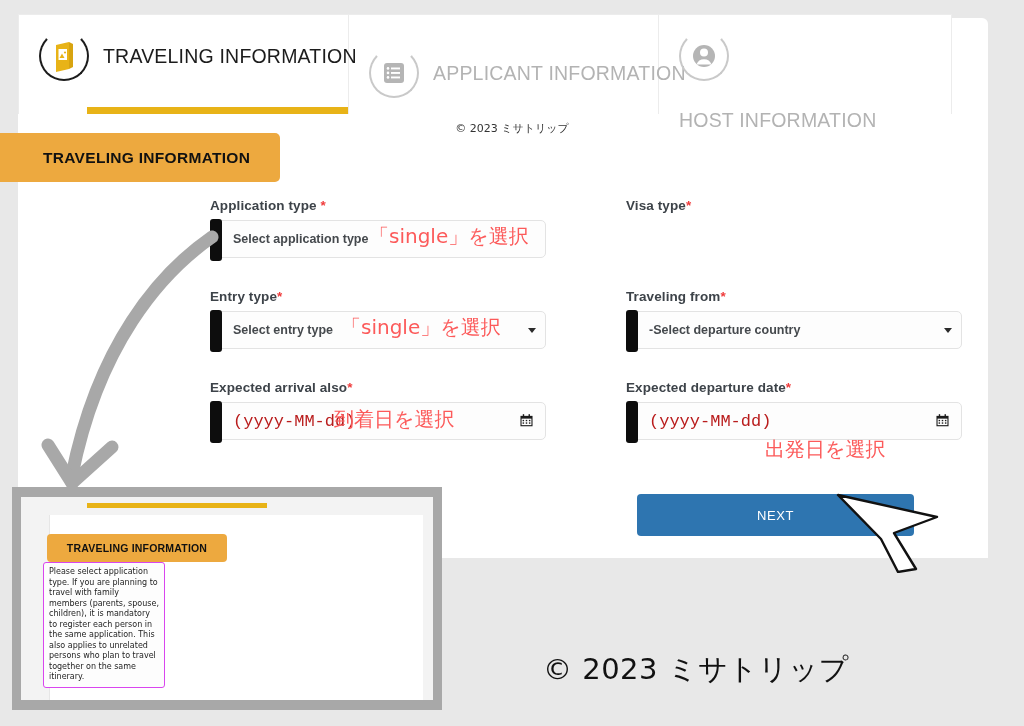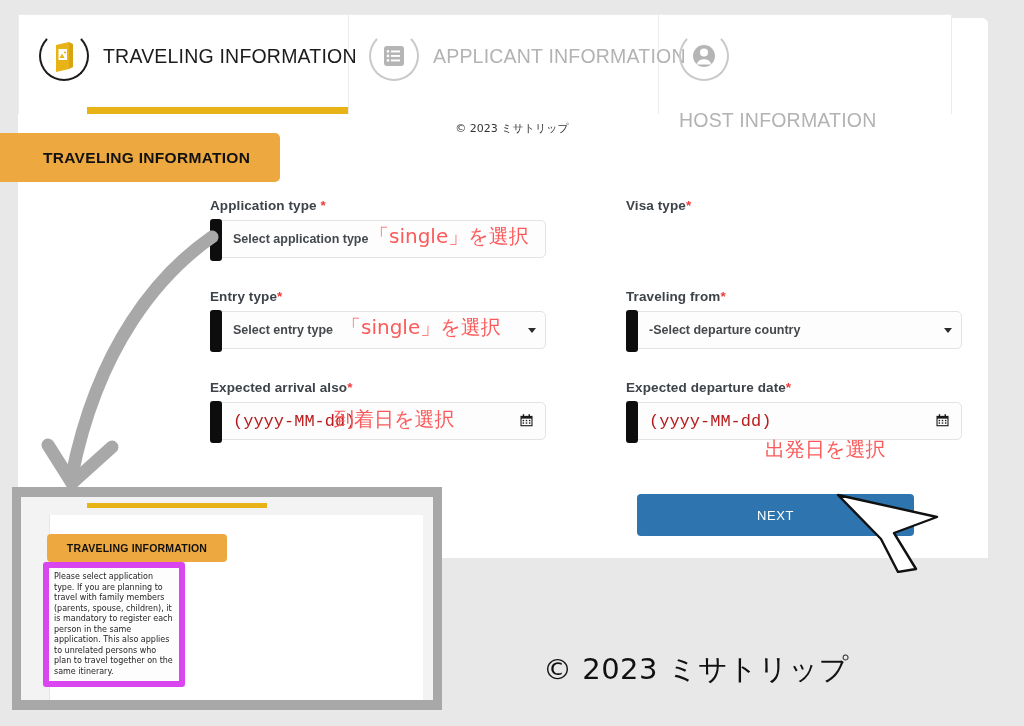--- a/index.html
+++ b/index.html
@@ -43,21 +43,21 @@
     position: relative;
     display: flex;
     align-items: flex-start;
     padding: 16px 0 0 20px;
     gap: 14px;
     border-right: 1px solid #ececec;
     height: 100%;
   }
   .tab:last-child { border-right: none; flex-direction: column; }
   #tab-traveling { width: 330px; }
-  #tab-applicant { width: 310px; }
+  #tab-applicant { width: 310px; align-items: center; }
   #tab-host      { width: 292px; }
 
   .tab-icon-wrap {
     width: 50px; height: 50px;
     flex: 0 0 50px;
     position: relative;
   }
   .tab-ring {
     position: absolute; inset: 0;
     border-radius: 50%;
@@ -281,23 +281,23 @@
   #inset-banner .txt {
     font-size: 10.5px;
     font-weight: bold;
     color: #111;
     letter-spacing: .2px;
   }
 
   #inset-tooltip {
     position: absolute;
     left: 22px; top: 65px;
-    width: 142px;
+    width: 122px;
     background: #fdfdfd;
-    border: 6px solid #d946ef;
+    border: 1px solid #d946ef;
     border-radius: 3px;
     padding: 4px 5px;
     font-size: 8px;
     line-height: 1.32;
     color: #1d1d1d;
     font-family: "DejaVu Sans", sans-serif;
     z-index: 6;
   }
 
   #inset-field-label {

